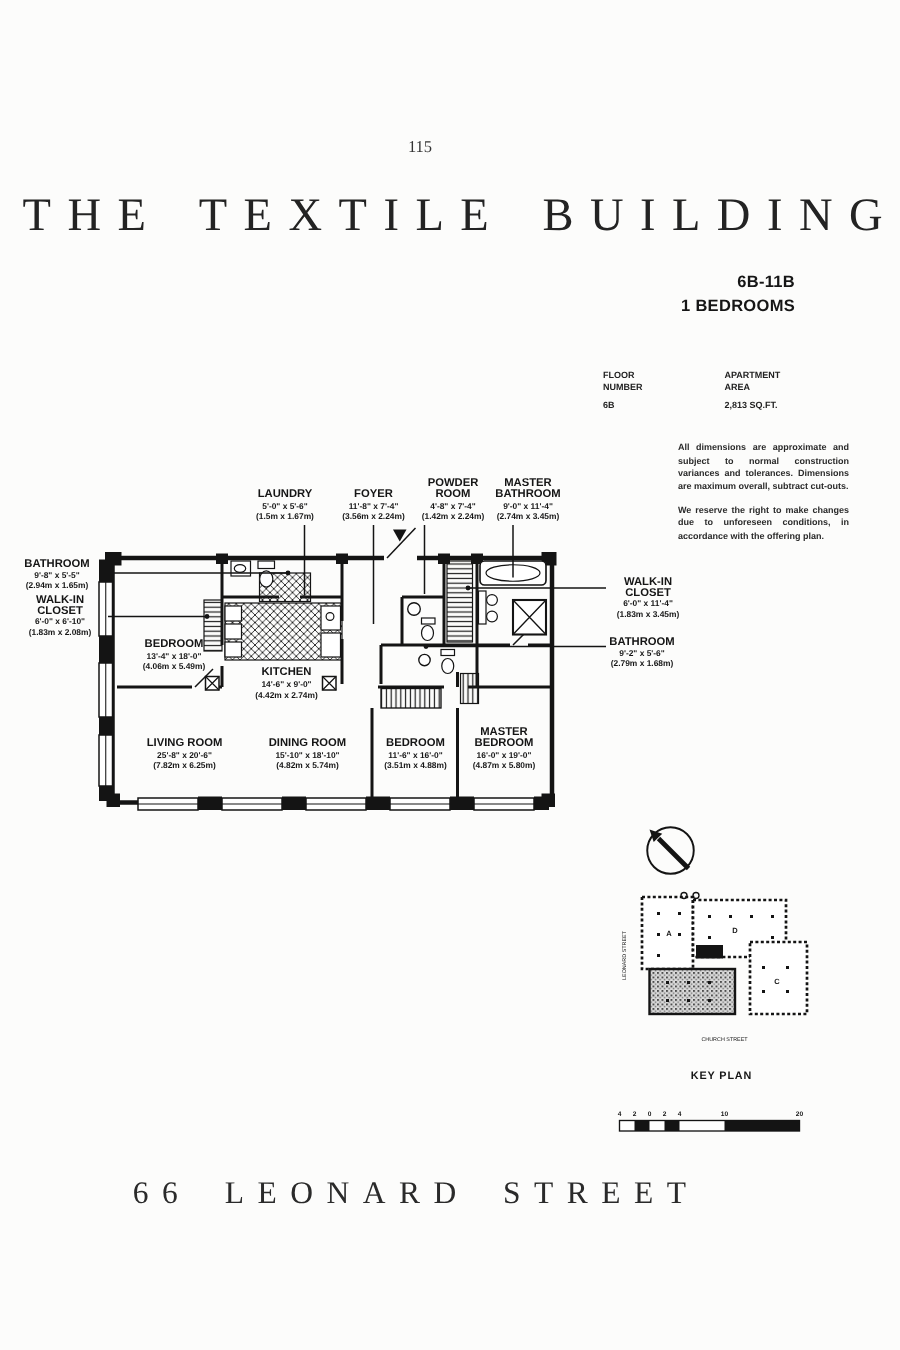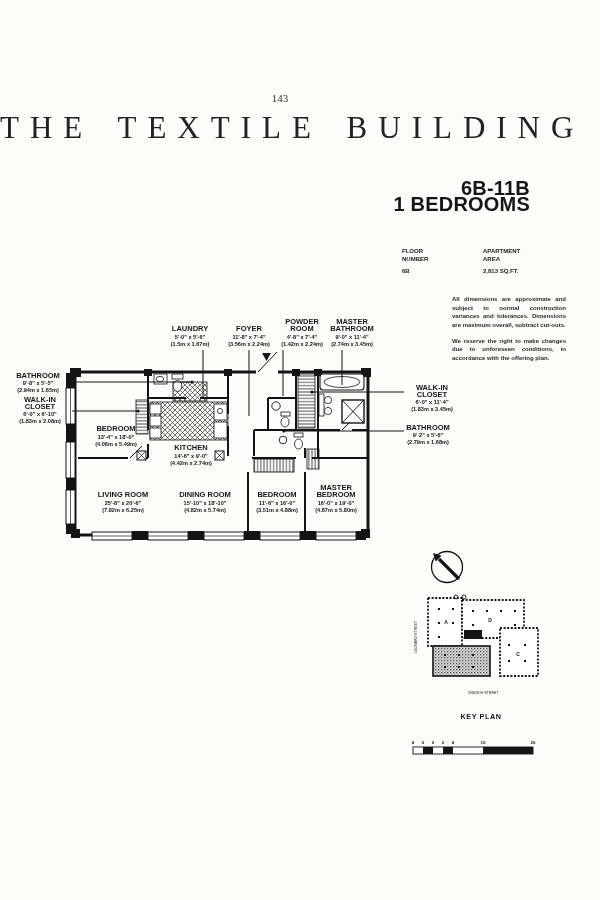--- a/index.html
+++ b/index.html
@@ -15,25 +15,25 @@
   .page-number{
     position:absolute;top:92px;left:0;width:560px;
     text-align:center;font-family:"Liberation Serif",serif;
     font-size:11px;color:#333;
   }
   .building-title{
     position:absolute;top:110px;left:0;width:560px;
     text-align:center;white-space:nowrap;
     font-family:"Liberation Serif",serif;font-weight:normal;
     font-size:31px;letter-spacing:11px;word-spacing:6px;color:#232323;
-    margin:0;
+    margin:15px;
   }
   .unit-info{
     position:absolute;top:181px;right:70px;
-    text-align:right;font-weight:bold;font-size:20px;line-height:15.5px;
+    text-align:right;font-weight:bold;font-size:11px;line-height:15.5px;
     color:#161616;letter-spacing:.2px;
   }
   .meta{position:absolute;top:248px;left:402px;width:170px;font-size:6px;font-weight:bold;color:#222;}
   .meta .col{position:absolute;top:0;}
   .meta .col.floor{left:0;width:44px;}
   .meta .col.area{left:81px;width:60px;}
   .meta .label{line-height:1.25;white-space:pre-line;}
   .meta .value{margin-top:5px;}
   .disclaimer{
     position:absolute;top:295px;left:452px;width:114px;
@@ -55,21 +55,21 @@
   .wall{stroke:#141414;fill:none;}
   .lead{stroke:#141414;stroke-width:1;fill:none;}
   .fix{stroke:#141414;fill:#ffffff;}
   .kp-block{fill:#ffffff;stroke:#141414;stroke-width:1.8;stroke-dasharray:2 1.6;}
 </style>
 </head>
 <body>
 
 <div class="page">
 
-  <div class="page-number">143</div>
+  <div class="page-number">115</div>
   <h1 class="building-title">THE TEXTILE BUILDING</h1>
 
   <div class="unit-info">
     <div>6B-11B</div>
     <div>1 BEDROOMS</div>
   </div>
 
   <div class="meta">
     <div class="col floor">
       <div class="label">FLOOR
@@ -392,14 +392,15 @@
         <text x="483" y="744">10</text>
         <text x="533" y="744">20</text>
       </g>
       <rect x="413" y="747" width="120" height="7" fill="#ffffff" stroke="#141414" stroke-width="0.9"></rect>
       <rect x="423" y="747" width="10" height="7" fill="#141414"></rect>
       <rect x="443" y="747" width="10" height="7" fill="#141414"></rect>
       <rect x="483" y="747" width="50" height="7" fill="#141414"></rect>
     </g>
   </svg>
 
+  <div class="address-title">66 LEONARD STREET</div>
 
 </div>
 
 </body></html>

